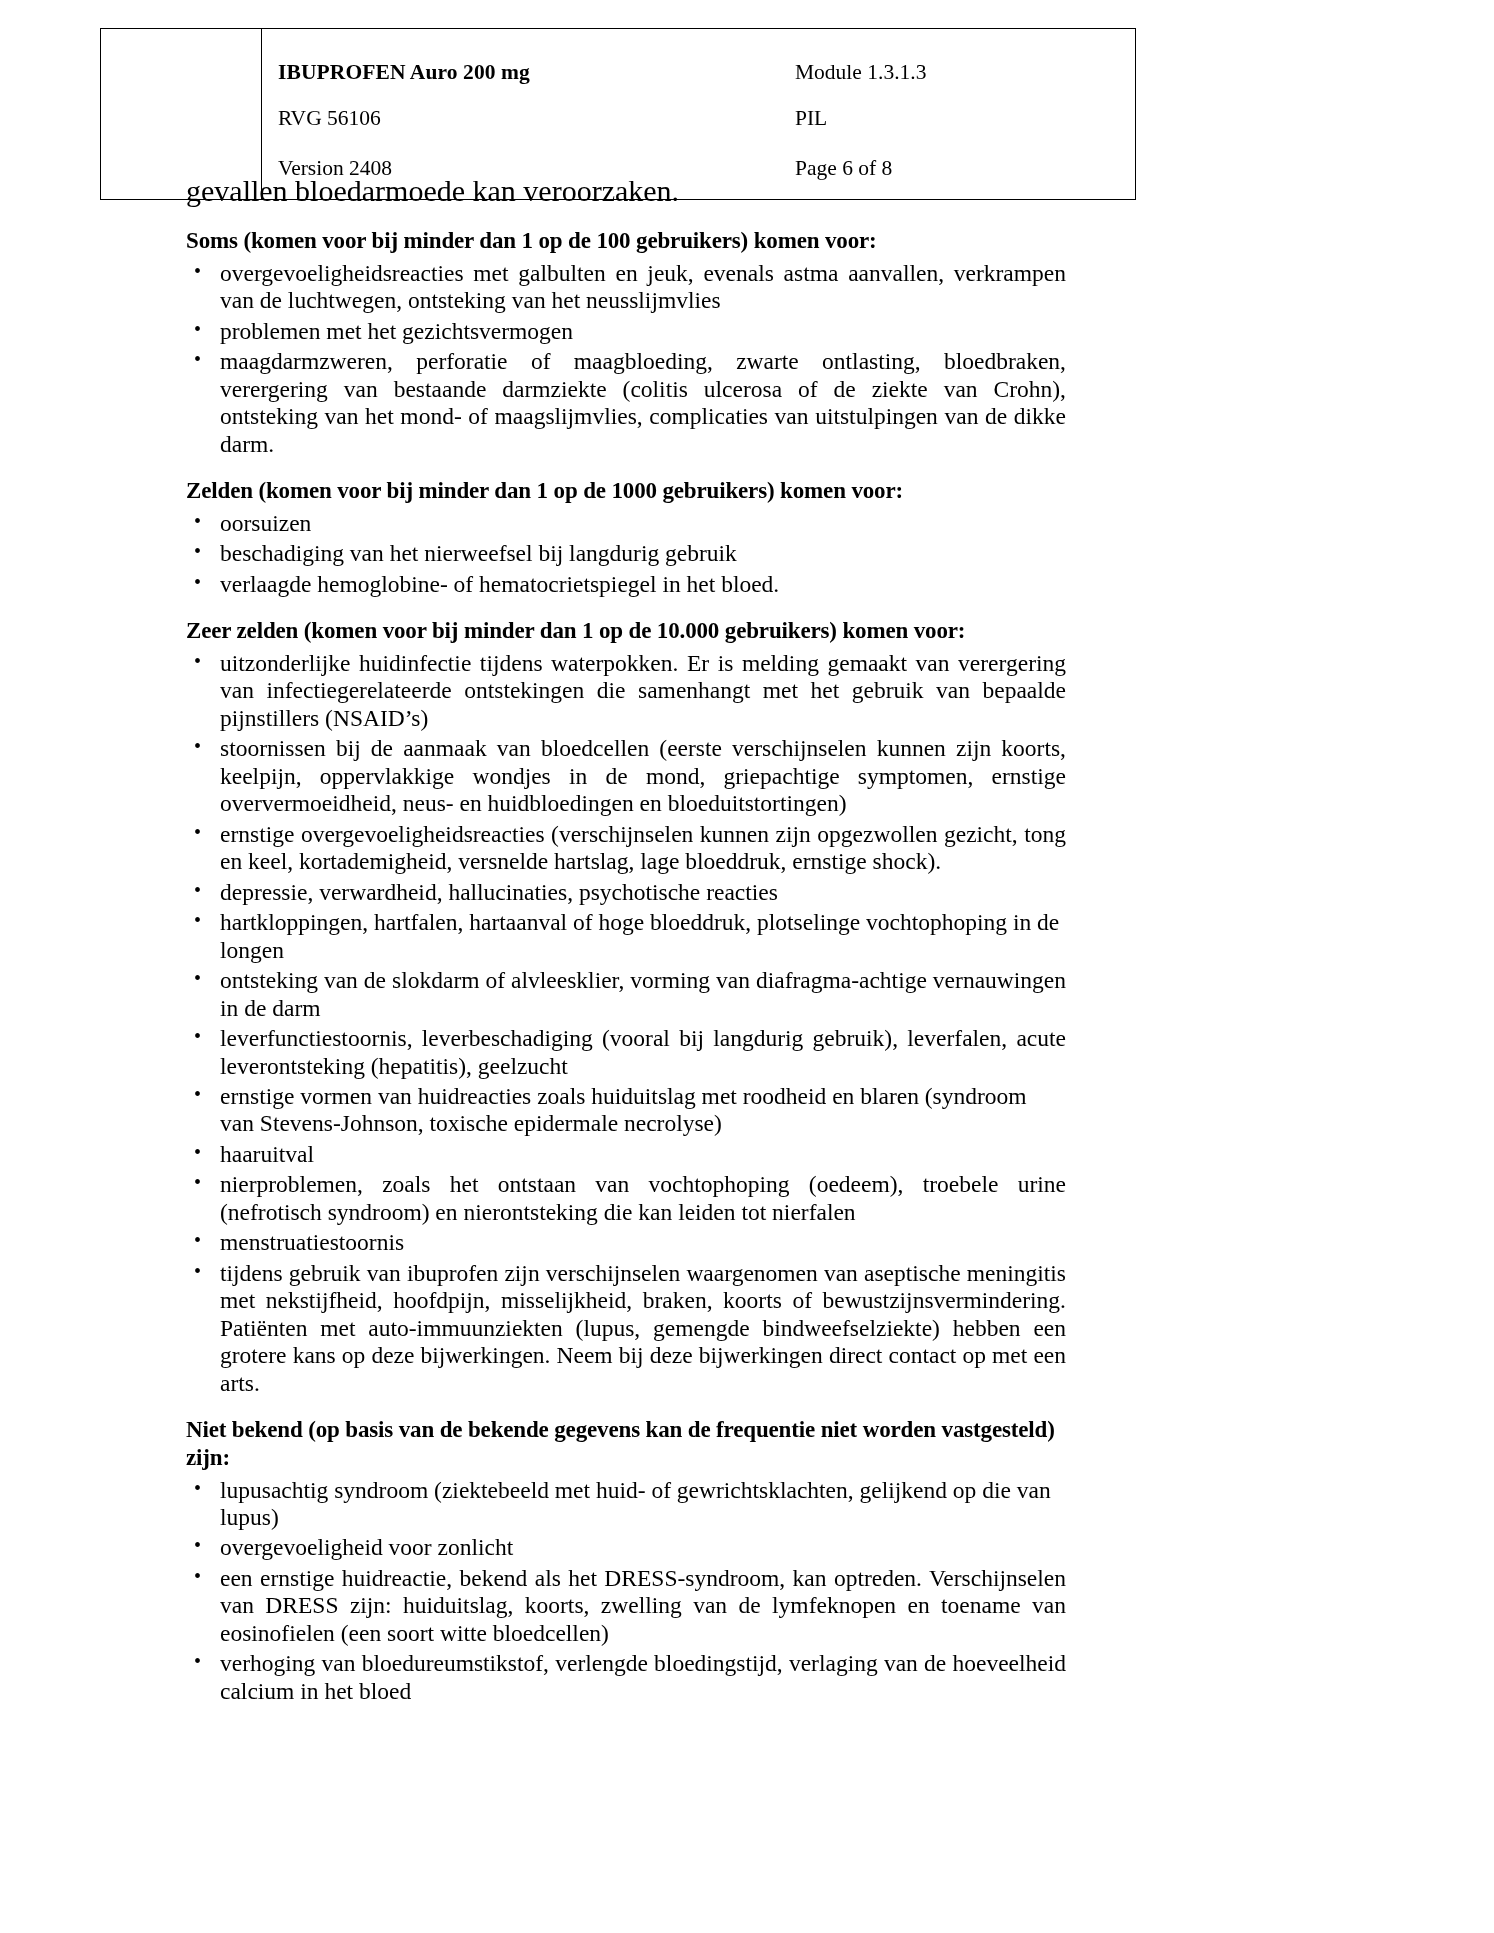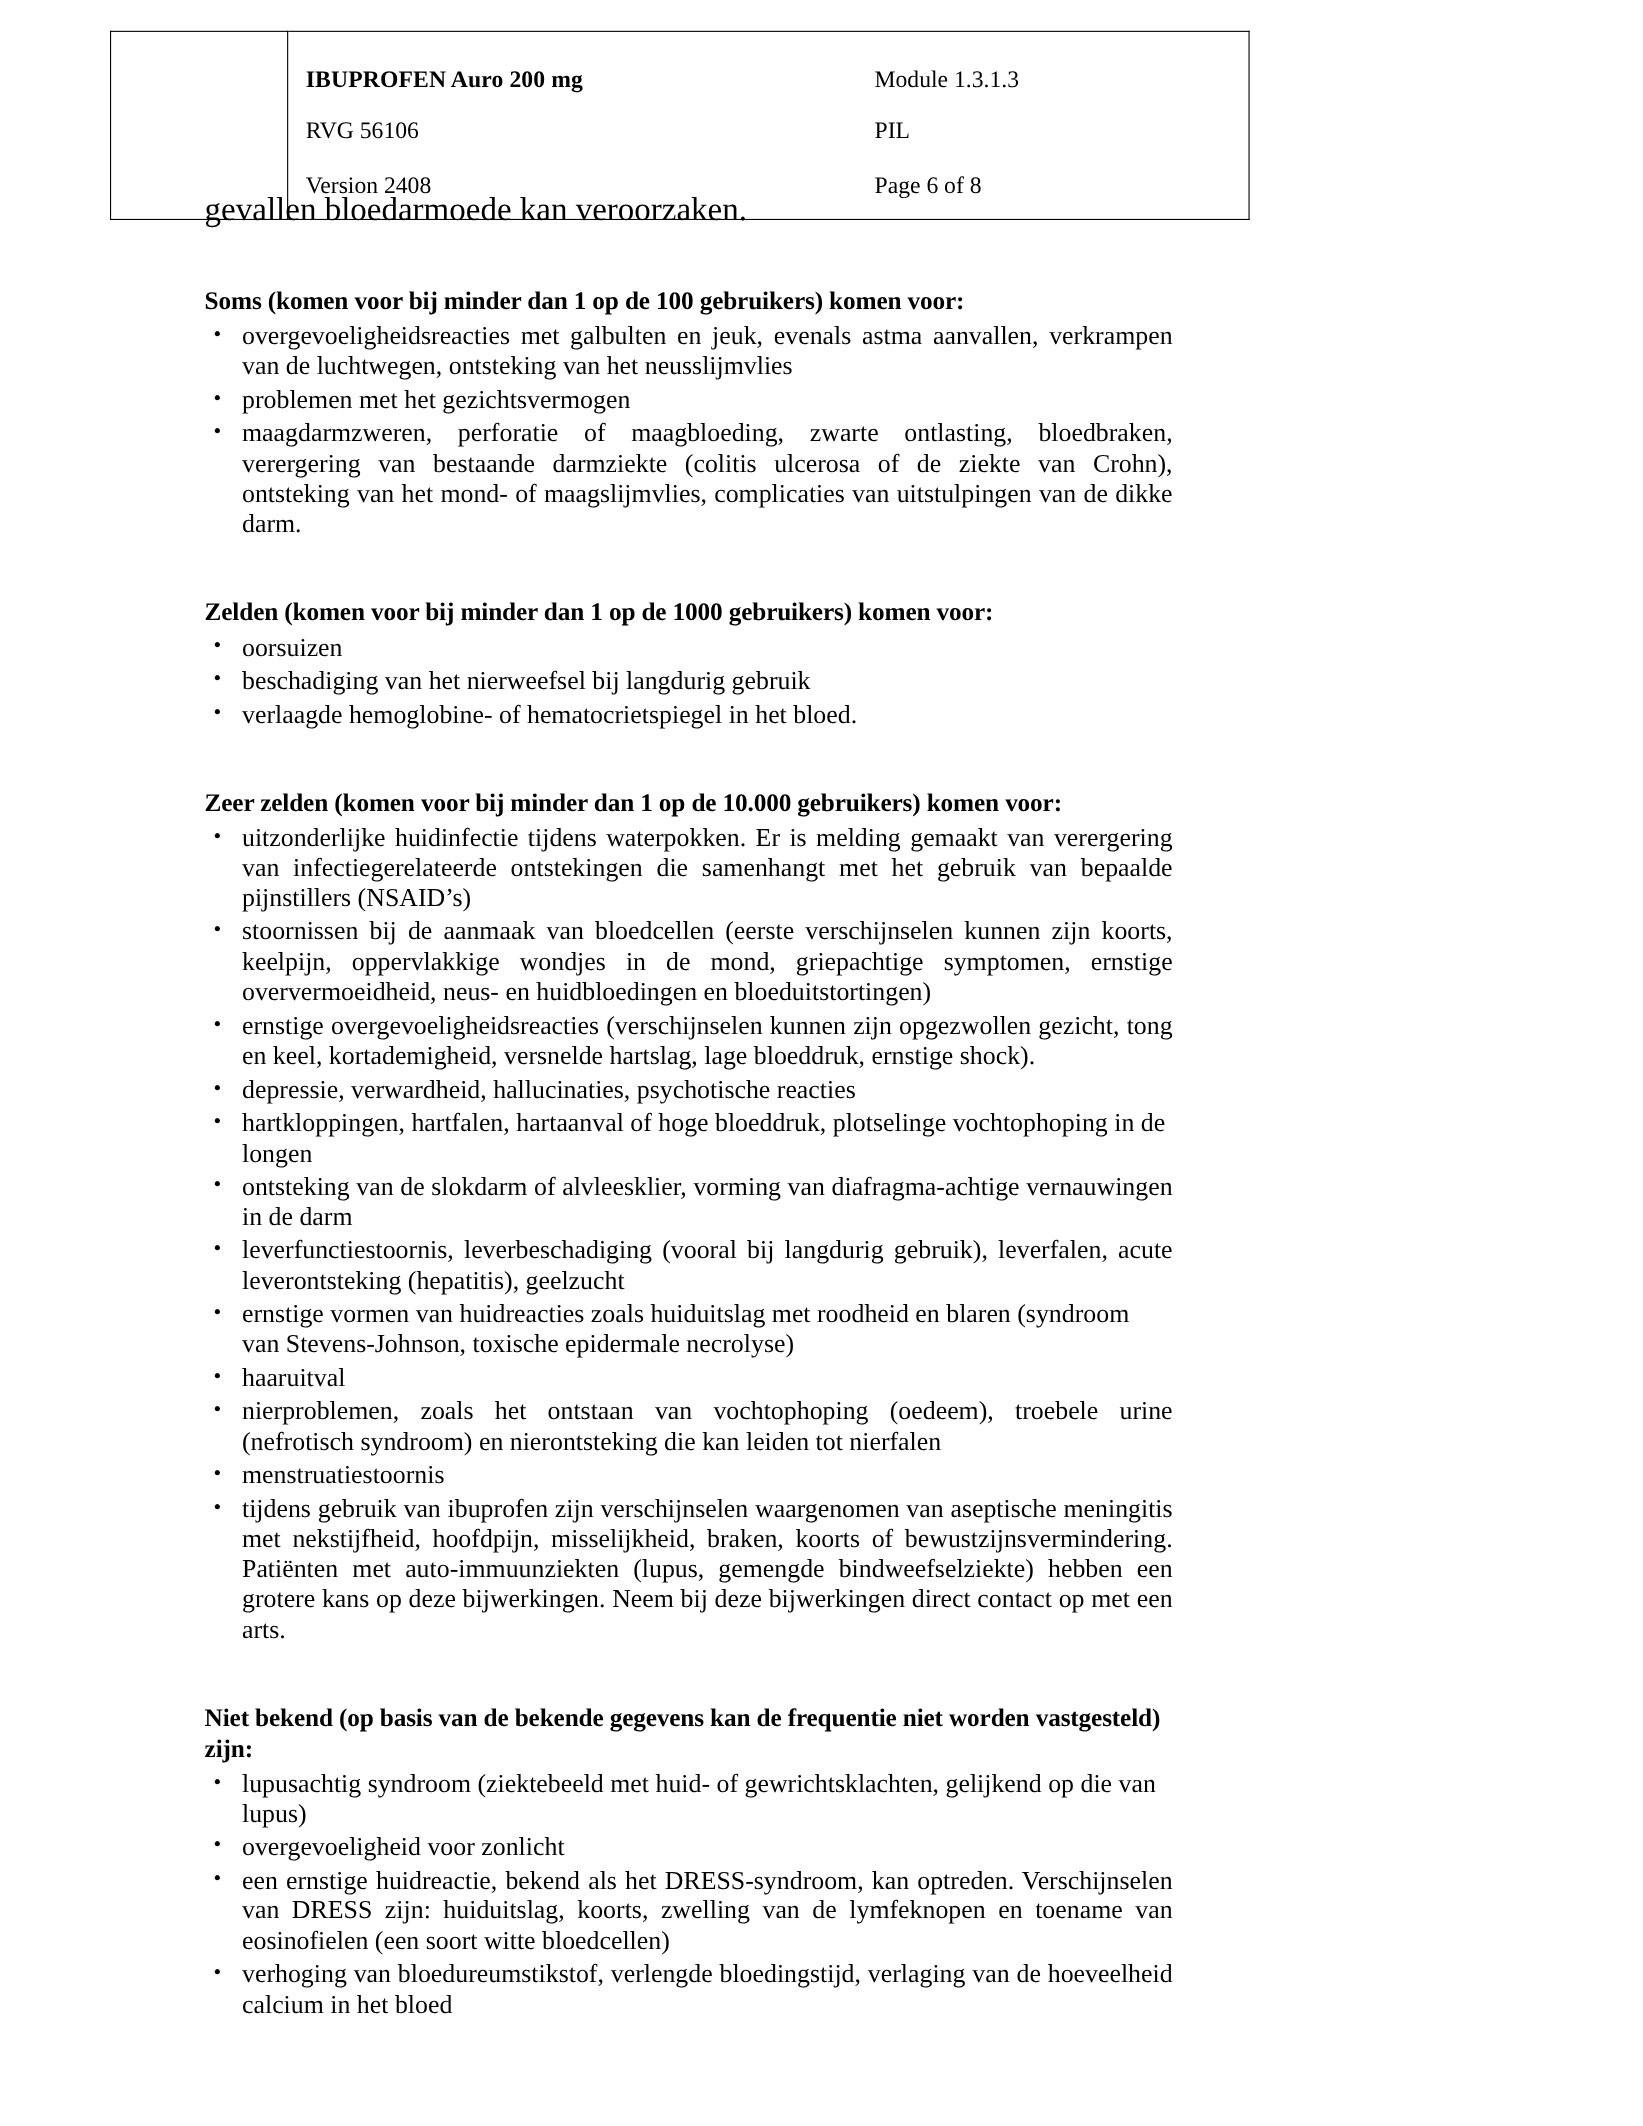--- a/index.html
+++ b/index.html
@@ -80,21 +80,21 @@
   }
 
   .para {
     font-size: 30px;
     line-height: 1.17;
     margin: 0 0 0 0;
     text-align: justify;
   }
 
   .section {
-    margin-top: 52px;
+    margin-top: 19px;
   }
   .section-heading {
     font-size: 23px;
     font-weight: bold;
     line-height: 1.2;
     margin: 0 0 5px 0;
     letter-spacing: -0.15px;
   }
 
   ul.bullets {

